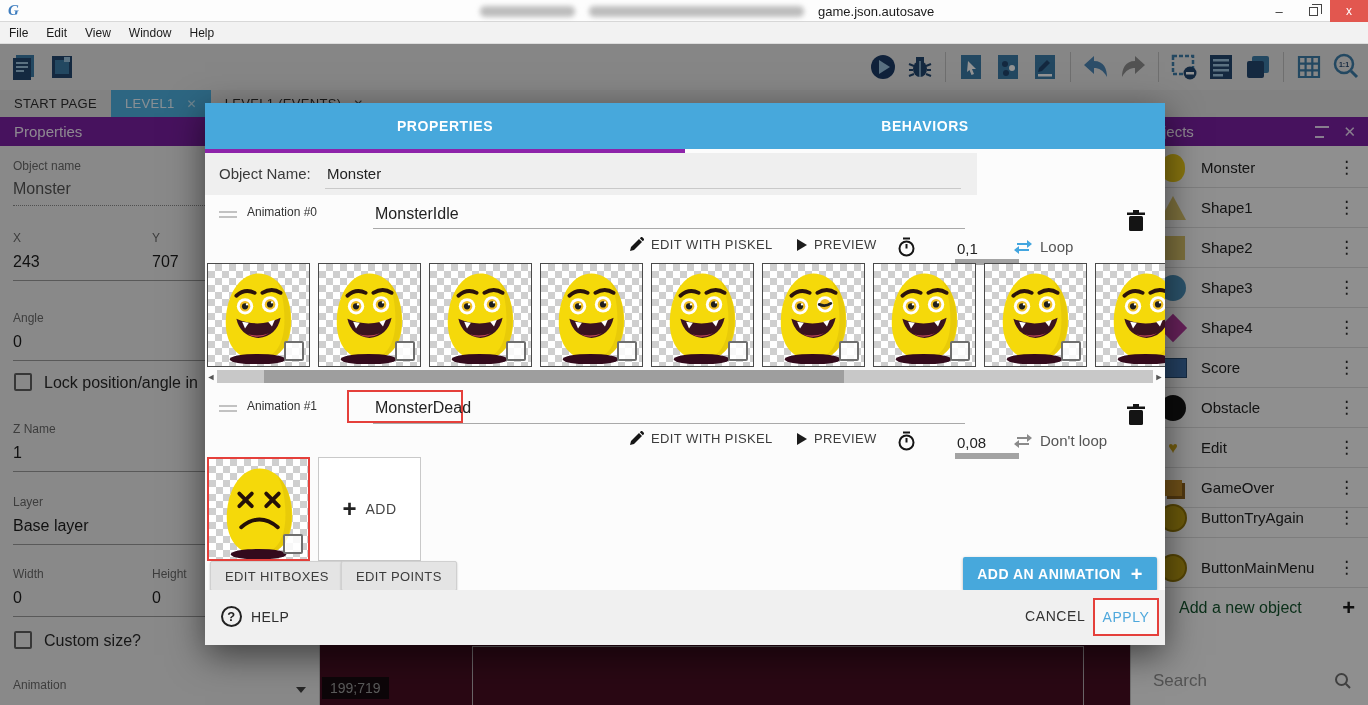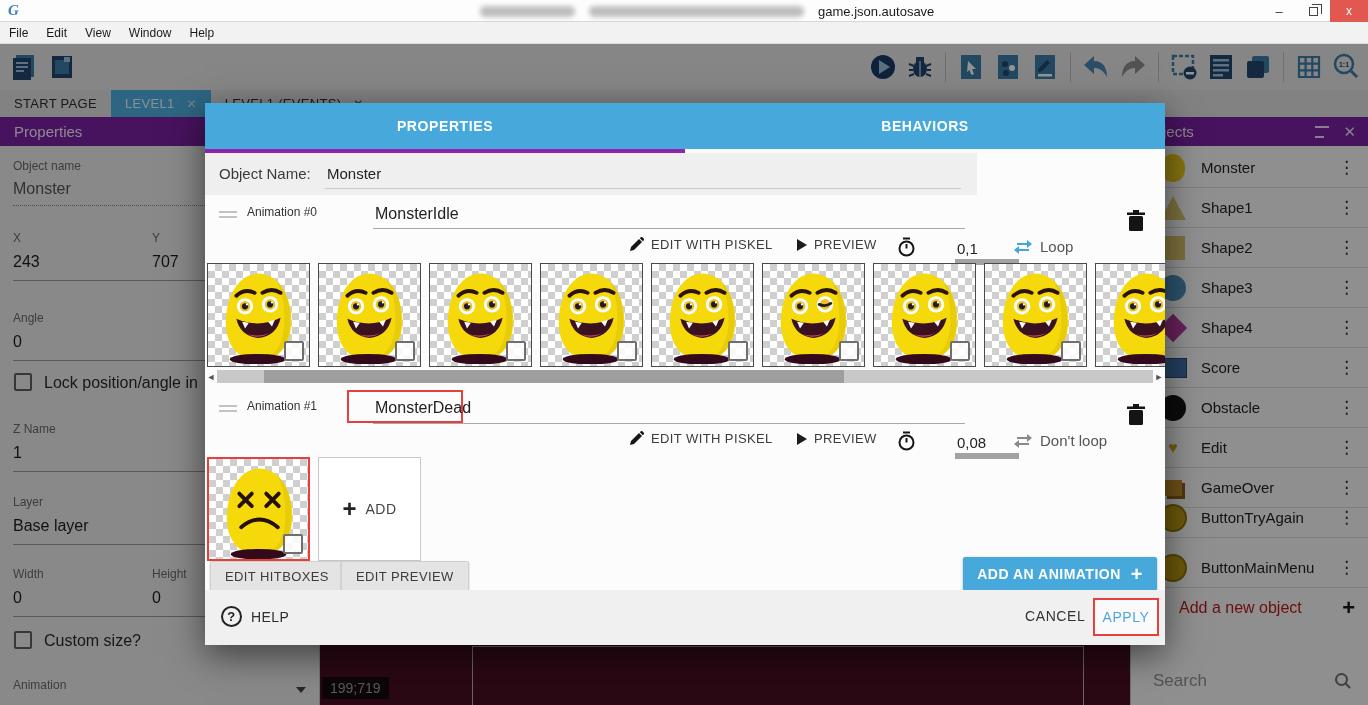--- a/index.html
+++ b/index.html
@@ -56,21 +56,21 @@
   .rp-header { height:29px; background:#7B1FA2; color:#F4EAF9; display:flex; align-items:center; padding:0 12px; font-size:15px; }
   .rp-header .sp { flex:1; }
   .filter-icon { width:16px; height:12px; display:flex; flex-direction:column; justify-content:space-between; margin-right:12px; }
   .filter-icon i { display:block; height:2px; background:#EBD9F5; }
   .filter-icon i:nth-child(1){width:14px;} .filter-icon i:nth-child(2){width:9px;} 
   .rp-x { font-size:15px; color:#EBD9F5; }
   .obj-row { position:absolute; left:0; width:238px; height:40px; border-bottom:1px solid rgba(0,0,0,.12); display:flex; align-items:center; }
   .obj-icon-slot { position:absolute; left:28px; width:28px; height:30px; display:flex; align-items:center; justify-content:center; }
   .obj-label { position:absolute; left:70px; font-size:15px; color:#242424; }
   .kebab { position:absolute; right:14px; font-size:17px; color:#2E2E2E; letter-spacing:0; }
-  .add-row-label { position:absolute; left:48px; font-size:16px; color:#b91c1c; }
+  .add-row-label { position:absolute; left:48px; font-size:16px; color:#14532d; }
   .plus-glyph { position:absolute; right:14px; font-size:22px; color:#1A1A1A; font-weight:bold; }
   .search-row { position:absolute; left:0; top:540px; width:238px; height:48px; display:flex; align-items:center; }
   .search-ph { position:absolute; left:22px; font-size:17px; color:#909090; }
 
   
   .dim { position:absolute; left:0; top:44px; width:1368px; height:661px; background:rgba(0,0,0,.42); z-index:50; }
 
   
   .dialog { position:absolute; left:205px; top:103px; width:960px; height:542px; background:#FCFCFC; z-index:100; box-shadow:0 10px 34px rgba(0,0,0,.55); overflow:hidden; }
   .dlg-tabs { position:absolute; left:0; top:0; width:960px; height:46px; background:#47A8DC; display:flex; }
@@ -741,21 +741,21 @@
           </svg>
           <span class="corner-chk"></span>
         </div>
         <div class="tile add-tile">
           <span class="plus">+</span>
           <span class="add-txt">ADD</span>
         </div>
       </div>
 
     <div class="btn-flat" style="left:5px;top:458px">EDIT HITBOXES</div>
-    <div class="btn-flat" style="left:136px;top:458px">EDIT PREVIEW</div>
+    <div class="btn-flat" style="left:136px;top:458px">EDIT POINTS</div>
     <div class="btn-blue" style="right:8px;top:454px">
       <span>ADD AN ANIMATION</span>
         <span class="plus">+</span>
     </div>
 
     <div class="dlg-footer">
       <div class="help-item">
         <span class="help-circle">?</span>
         <span>HELP</span>
       </div>

